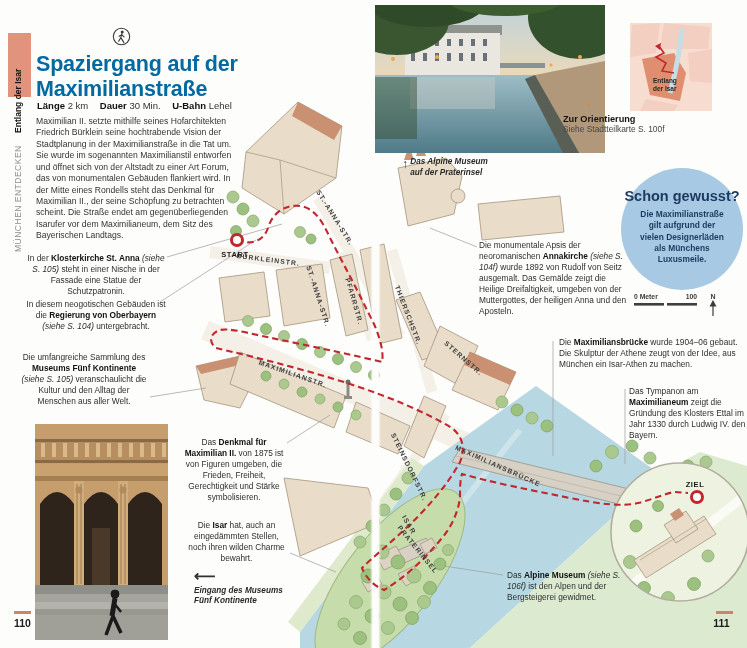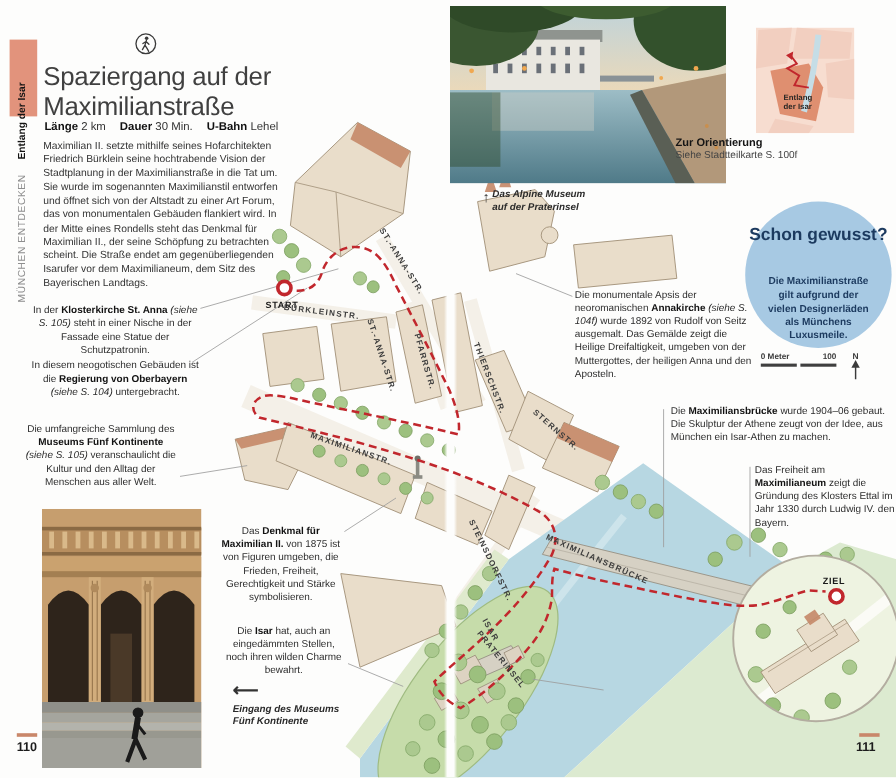--- a/index.html
+++ b/index.html
@@ -10,40 +10,40 @@
   svg { display:block; }
 
   
   .side-accent { left:8px; top:33px; width:23px; height:64px; }
   .side-rot { left:13px; top:252px; transform:rotate(-90deg); transform-origin:0 0;
               white-space:nowrap; font-size:8.5px; }
   .side-section { color:#8e8e8e; letter-spacing:.5px; }
   .side-chapter { font-weight:bold; color:#141414; margin-left:10px; }
 
   
-  .title { left:36px; top:52px; width:212px; font-size:21.5px; font-weight:normal;
-           color:#404040; line-height:1.16; letter-spacing:-0.2px; }
+  .title { left:36px; top:52px; width:212px; font-size:21.5px; font-weight:bold;
+           color:#0369a1; line-height:1.16; letter-spacing:-0.2px; }
   .meta { left:37px; top:100px; font-size:9.5px; color:#333; }
   .meta b { color:#111; }
   .meta span.pair { margin-right:9px; }
   .intro { left:36px; top:116px; width:198px; font-size:8.6px; line-height:1.33; color:#333; }
 
   
   .ann { position:absolute; font-size:8.3px; line-height:1.32; color:#2e2e2e; z-index:6; }
   .ann .seg-b { font-weight:bold; color:#121212; }
   .ann .seg-i { font-style:italic; }
   .right { text-align:center; }
 
   .photocap { position:absolute; font-size:8.2px; font-style:italic; font-weight:bold;
               color:#2a2a2a; line-height:1.3; z-index:6; }
   .photocap .arr { font-style:normal; font-size:12px; color:#333; }
 
   .fact-circle { left:621px; top:168px; width:122px; height:122px; border-radius:50%;
                  display:flex; flex-direction:column; align-items:center; z-index:6;
-                 padding-top:21px; text-align:center;gap:20px; }
+                 padding-top:21px; text-align:center; }
   .fact-title { font-size:14.5px; font-weight:bold; line-height:1.03; }
   .fact-body { font-size:8.4px; font-weight:bold; line-height:1.35; padding:5px 15px 0 15px; }
 
   .orient-caption { left:563px; top:114px; width:150px; text-align:left; z-index:6; }
   .orient-title { font-size:9.2px; font-weight:bold; color:#151515; }
   .orient-sub { font-size:8.4px; color:#444; }
 
   .pagenum { position:absolute; z-index:6; font-size:10.5px; font-weight:bold; color:#1c1c1c; }
   .pagenum .rule { width:17px; height:2.5px; margin-bottom:3px; }
   .pagenum.pright { text-align:center; }
@@ -383,21 +383,22 @@
   </div>
   <div class="abs intro layer5">Maximilian II. setzte mithilfe seines Hofarchitekten Friedrich Bürklein seine hochtrabende Vision der Stadtplanung in der Maximilianstraße in die Tat um. Sie wurde im sogenannten Maximilianstil entworfen und öffnet sich von der Altstadt zu einer Art Forum, das von monumentalen Gebäuden flankiert wird. In der Mitte eines Rondells steht das Denkmal für Maximilian II., der seine Schöpfung zu betrachten scheint. Die Straße endet am gegenüberliegenden Isarufer vor dem Maximilianeum, dem Sitz des Bayerischen Landtags.</div>
 
   <div class="ann right" style="left:25px;top:253px;width:142px"><span class="seg-n">In der </span><span class="seg-b">Klosterkirche St. Anna</span><span class="seg-n"> </span><span class="seg-i">(siehe S. 105)</span><span class="seg-n"> steht in einer Nische in der Fassade eine Statue der Schutzpatronin.</span></div>
   <div class="ann right" style="left:25px;top:299px;width:142px"><span class="seg-n">In diesem neogotischen Gebäuden ist die </span><span class="seg-b">Regierung von Oberbayern</span><span class="seg-n"> </span><span class="seg-i">(siehe S. 104)</span><span class="seg-n"> untergebracht.</span></div>
   <div class="ann right" style="left:20px;top:352px;width:128px"><span class="seg-n">Die umfangreiche Sammlung des </span><span class="seg-b">Museums Fünf Kontinente</span><span class="seg-n"> </span><span class="seg-i">(siehe S. 105)</span><span class="seg-n"> veranschaulicht die Kultur und den Alltag der Menschen aus aller Welt.</span></div>
   <div class="ann right" style="left:180px;top:437px;width:108px"><span class="seg-n">Das </span><span class="seg-b">Denkmal für Maximilian II.</span><span class="seg-n"> von 1875 ist von Figuren umgeben, die Frieden, Freiheit, Gerechtigkeit und Stärke symbolisieren.</span></div>
   <div class="ann right" style="left:185px;top:520px;width:103px"><span class="seg-n">Die </span><span class="seg-b">Isar</span><span class="seg-n"> hat, auch an eingedämmten Stellen, noch ihren wilden Charme bewahrt.</span></div>
   <div class="ann" style="left:479px;top:240px;width:152px"><span class="seg-n">Die monumentale Apsis der neoromanischen </span><span class="seg-b">Annakirche</span><span class="seg-n"> </span><span class="seg-i">(siehe S. 104f)</span><span class="seg-n"> wurde 1892 von Rudolf von Seitz ausgemalt. Das Gemälde zeigt die Heilige Dreifaltigkeit, umgeben von der Muttergottes, der heiligen Anna und den Aposteln.</span></div>
   <div class="ann" style="left:559px;top:337px;width:187px"><span class="seg-n">Die </span><span class="seg-b">Maximiliansbrücke</span><span class="seg-n"> wurde 1904–06 gebaut. Die Skulptur der Athene zeugt von der Idee, aus München ein Isar-Athen zu machen.</span></div>
-  <div class="ann" style="left:629px;top:386px;width:117px"><span class="seg-n">Das Freiheit am </span><span class="seg-b">Maximilianeum</span><span class="seg-n"> zeigt die Gründung des Klosters Ettal im Jahr 1330 durch Ludwig IV. den Bayern.</span></div>
+  <div class="ann" style="left:629px;top:386px;width:117px"><span class="seg-n">Das Tympanon am </span><span class="seg-b">Maximilianeum</span><span class="seg-n"> zeigt die Gründung des Klosters Ettal im Jahr 1330 durch Ludwig IV. den Bayern.</span></div>
+  <div class="ann" style="left:507px;top:570px;width:125px"><span class="seg-n">Das </span><span class="seg-b">Alpine Museum</span><span class="seg-n"> </span><span class="seg-i">(siehe S. 106f)</span><span class="seg-n"> ist den Alpen und der Bergsteigerei gewidmet.</span></div>
 
   <div class="photocap" style="left:402px;top:157px;width:110px">
     <span class="arr">↑</span>
     <span style="display:inline-block;vertical-align:top;width:80px">Das Alpine Museum auf der Praterinsel</span>
   </div>
   <div class="photocap" style="left:194px;top:566px;width:100px">
     <div class="arr" style="font-size:15px">⟵</div>
     <div>Eingang des Museums Fünf Kontinente</div>
   </div>
 

